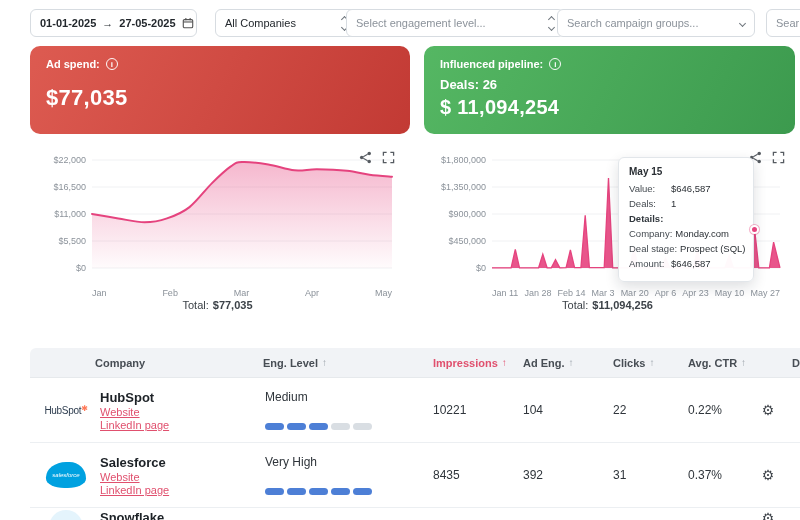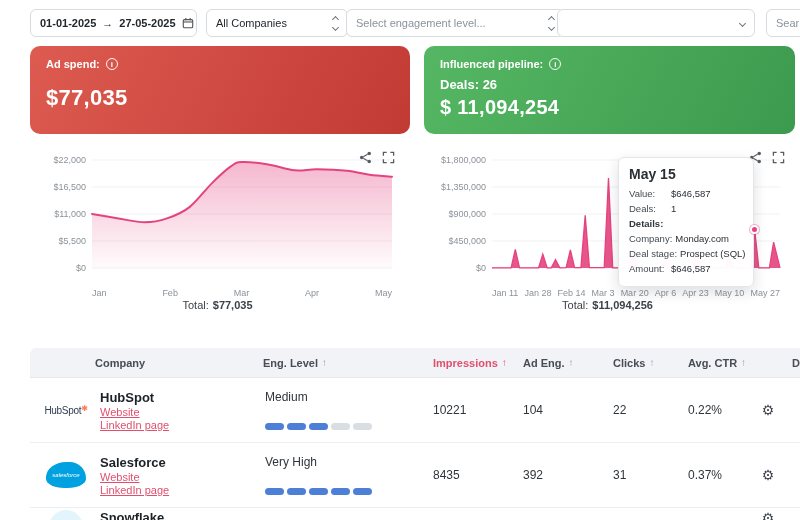--- a/index.html
+++ b/index.html
@@ -48,21 +48,21 @@
   .x-axis{position:absolute;top:140px;display:flex;justify-content:space-between;font-size:9px;color:#8b929a}
   #chart-left .x-axis{left:62px;width:300px}
   #chart-right .x-axis{left:72px;width:288px}
   .chart-total{position:absolute;top:299px;width:375px;text-align:center;font-size:11px;color:#3c4248}
   .chart-total .val{font-weight:bold;margin-left:4px}
 
   
   .tooltip{position:absolute;left:618px;top:157px;width:136px;background:rgba(255,255,255,.97);
     border:1px solid #e2e6ea;border-radius:6px;box-shadow:0 5px 14px rgba(20,30,40,.14);
     padding:8px 10px;font-size:9.5px;color:#2a2f34;z-index:20}
-  .tt-title{font-weight:bold;font-size:14px;margin-bottom:6px}
+  .tt-title{font-weight:bold;font-size:10px;margin-bottom:6px}
   .tt-row{display:flex;margin-bottom:4px;white-space:nowrap}
   .tt-label{color:#454b51;margin-right:3px}
   .tt-label.wide{width:42px;margin-right:0}
   .tt-section{font-weight:bold;color:#32383e;margin:2px 0 4px}
   .hl-dot{position:absolute;width:9px;height:9px;border-radius:50%;background:#e5437e;
     border:2px solid #fff;box-shadow:0 0 0 1px rgba(229,67,126,.4);z-index:21}
 
   
   .table{position:absolute;left:30px;top:348px;width:857px;font-size:12px}
   .thead,.trow{display:grid;grid-template-columns:225px 170px 90px 90px 75px 72px 32px 80px;align-items:center}
@@ -105,37 +105,38 @@
   <span style="margin-left:auto;display:flex">
     <svg width="12" height="12" viewBox="0 0 14 14">
         <rect x="1.5" y="3" width="11" height="9.5" rx="1.5" fill="none" stroke="#555" stroke-width="1.3"></rect>
         <line x1="1.5" y1="5.8" x2="12.5" y2="5.8" stroke="#555" stroke-width="1.3"></line>
         <line x1="4.5" y1="1.2" x2="4.5" y2="3.8" stroke="#555" stroke-width="1.3"></line>
         <line x1="9.5" y1="1.2" x2="9.5" y2="3.8" stroke="#555" stroke-width="1.3"></line>
       </svg>
   </span>
 </div>
 
-<div class="fbox" style="left:206px;width:142px">
+<div class="fbox" style="left:215px;width:142px">
   <span>All Companies</span>
   <span class="updown">
       <i class="chev up"></i>
       <i class="chev down"></i>
     </span>
 </div>
 
 <div class="fbox" style="left:346px;width:218px">
   <span class="ph">Select engagement level...</span>
   <span class="updown">
       <i class="chev up"></i>
       <i class="chev down"></i>
     </span>
 </div>
 
 <div class="fbox" style="left:557px;width:198px">
+  <input type="text" placeholder="Search campaign groups..." style="">
   <span class="single-chev">
       <i class="chev down"></i>
     </span>
 </div>
 
 <div class="fbox" style="left:766px;width:70px">
   <input type="text" placeholder="Sear" style="">
 </div>
 
 <div class="card red">

